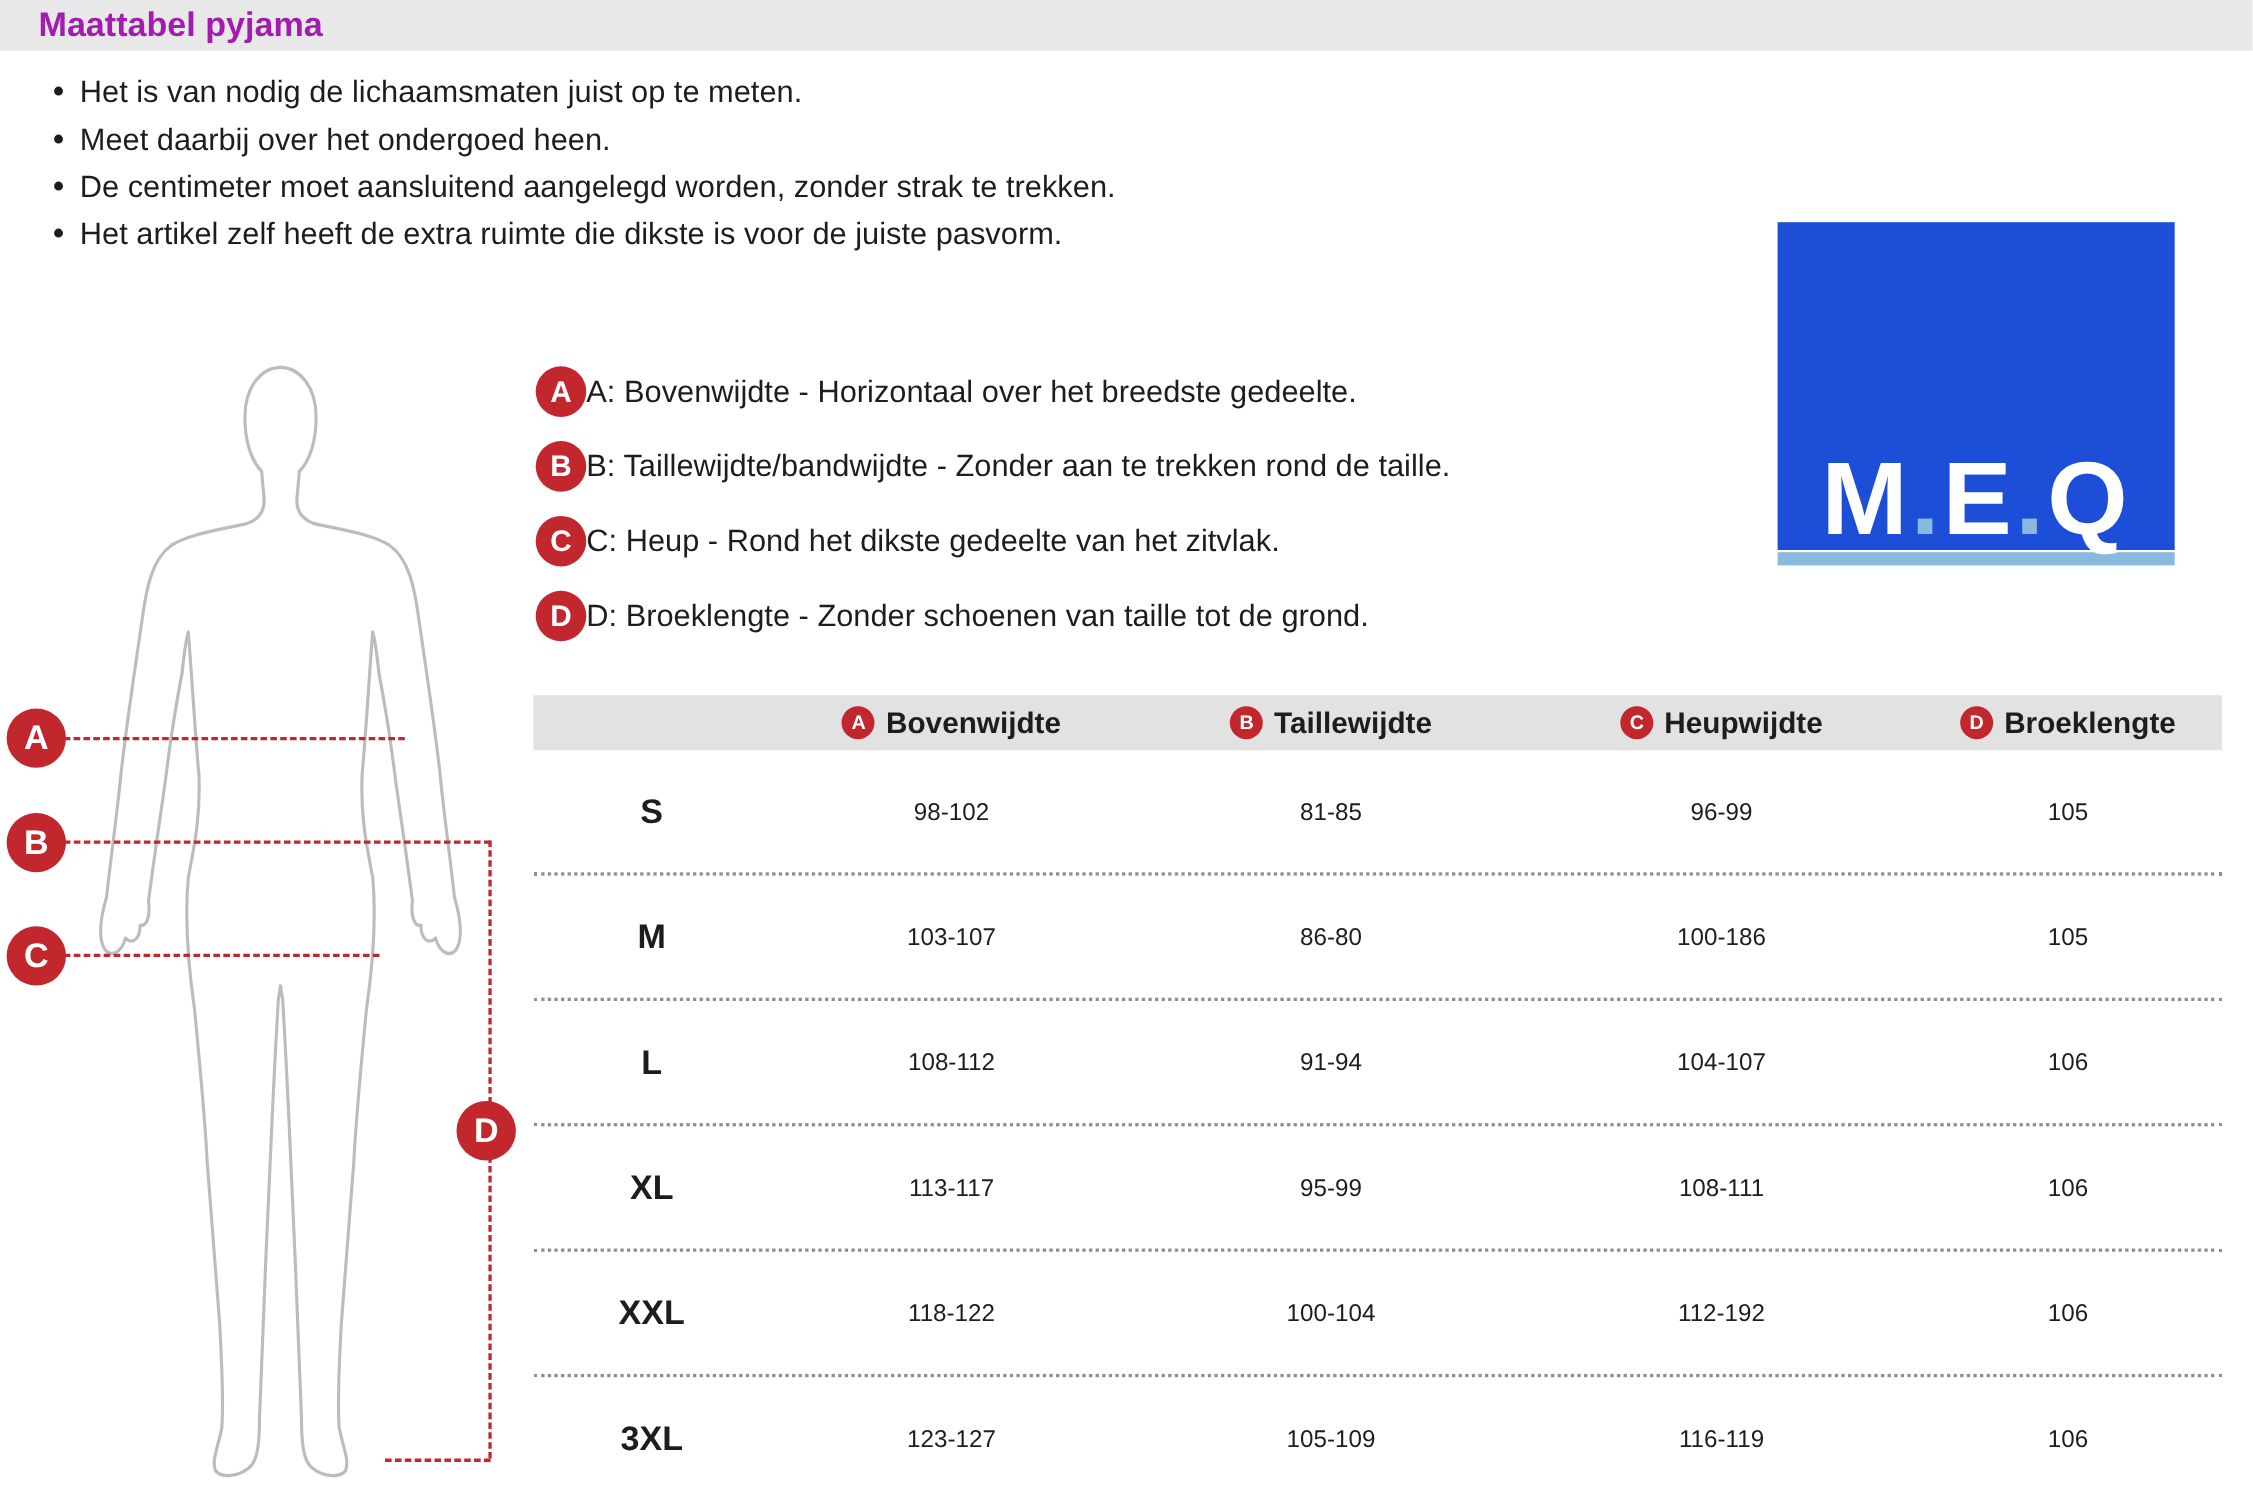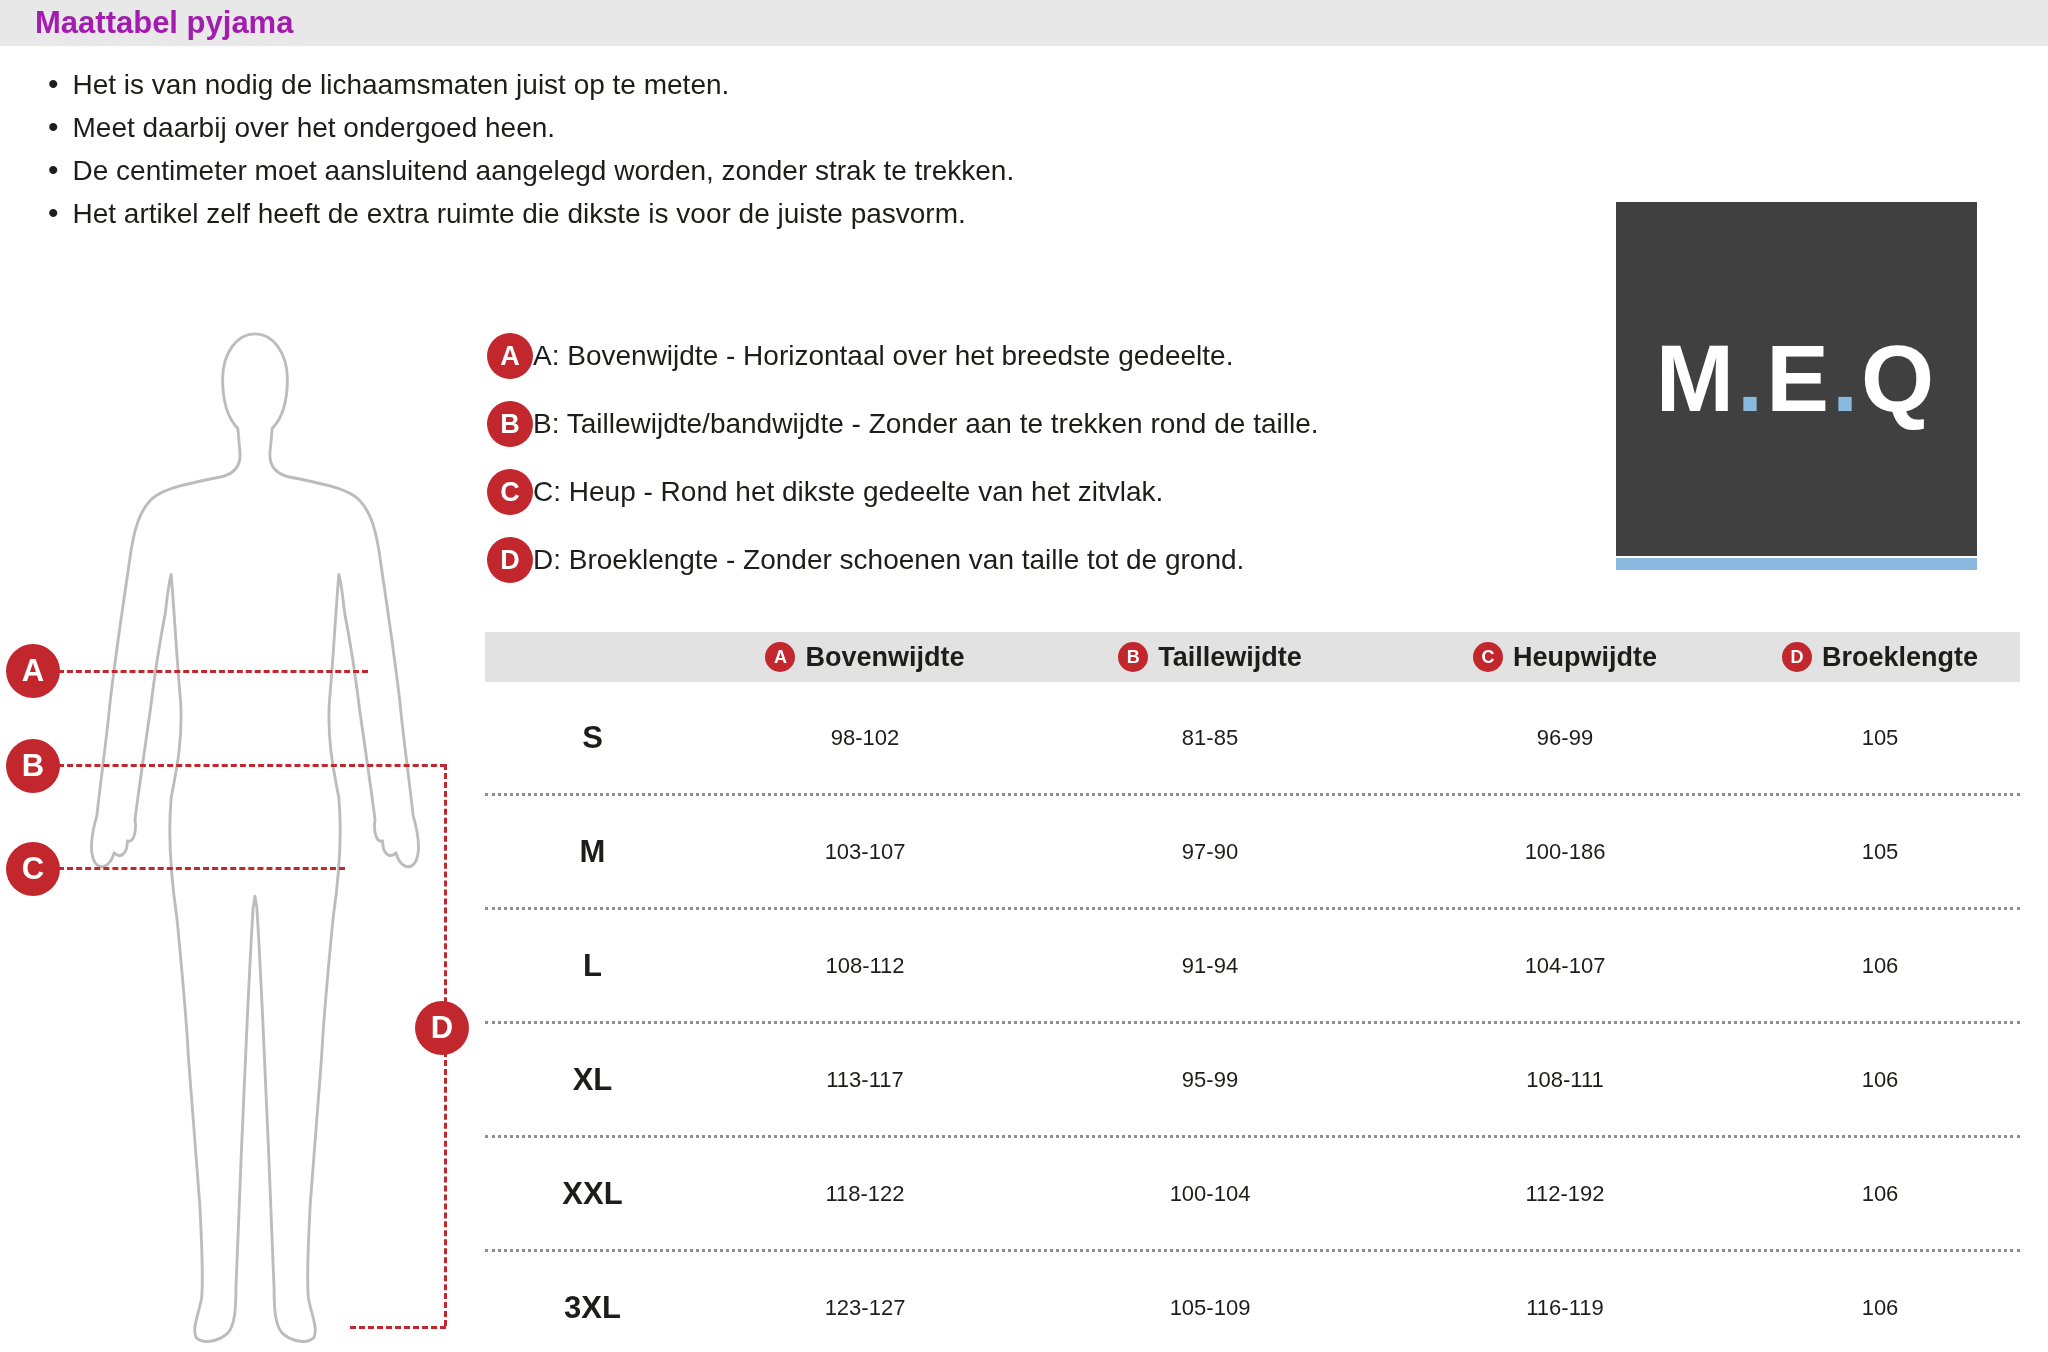--- a/index.html
+++ b/index.html
@@ -27,21 +27,21 @@
   
   .figure-svg{position:absolute;left:55px;top:326px;}
   .dash-h{position:absolute;border-top:3px dashed #c1272d;height:0;}
   .dash-v{position:absolute;border-left:3px dashed #c1272d;width:0;}
   .marker{
     position:absolute;width:54px;height:54px;border-radius:50%;background:#c1272d;
     color:#fff;font-weight:700;font-size:31px;display:flex;align-items:center;justify-content:center;
   }
   
   .logo{position:absolute;left:1616px;top:202px;width:361px;}
-  .logo-box{width:361px;height:354px;background:#404040;display:flex;align-items:center;justify-content:center;}
+  .logo-box{width:361px;height:298px;background:#1d4ed8;display:flex;align-items:flex-end;justify-content:center;}
   .logo-text{font-size:94px;font-weight:700;letter-spacing:3px;color:#ffffff;line-height:1;}
   .logo-text .dot{color:#8ab9e0;}
   .logo-strip{width:361px;height:12px;background:#8ab9e0;margin-top:2px;}
   
   .sizetable{position:absolute;left:485px;top:632px;width:1535px;}
   .trow{display:grid;grid-template-columns:215px 330px 360px 350px 280px;align-items:center;}
   .thead{height:50px;background:#e2e2e2;}
   .th{display:flex;align-items:center;justify-content:center;font-weight:700;font-size:27px;white-space:nowrap;}
   .tbody-row{height:111px;border-bottom:3px dotted #8f8f8f;}
   .td{text-align:center;font-size:22px;}
@@ -158,21 +158,21 @@
     <div class="trow tbody-row">
       <div class="td size">S</div>
       <div class="td">98-102</div>
       <div class="td">81-85</div>
       <div class="td">96-99</div>
       <div class="td">105</div>
     </div>
     <div class="trow tbody-row">
       <div class="td size">M</div>
       <div class="td">103-107</div>
-      <div class="td">97-90</div>
+      <div class="td">86-80</div>
       <div class="td">100-186</div>
       <div class="td">105</div>
     </div>
     <div class="trow tbody-row">
       <div class="td size">L</div>
       <div class="td">108-112</div>
       <div class="td">91-94</div>
       <div class="td">104-107</div>
       <div class="td">106</div>
     </div>

